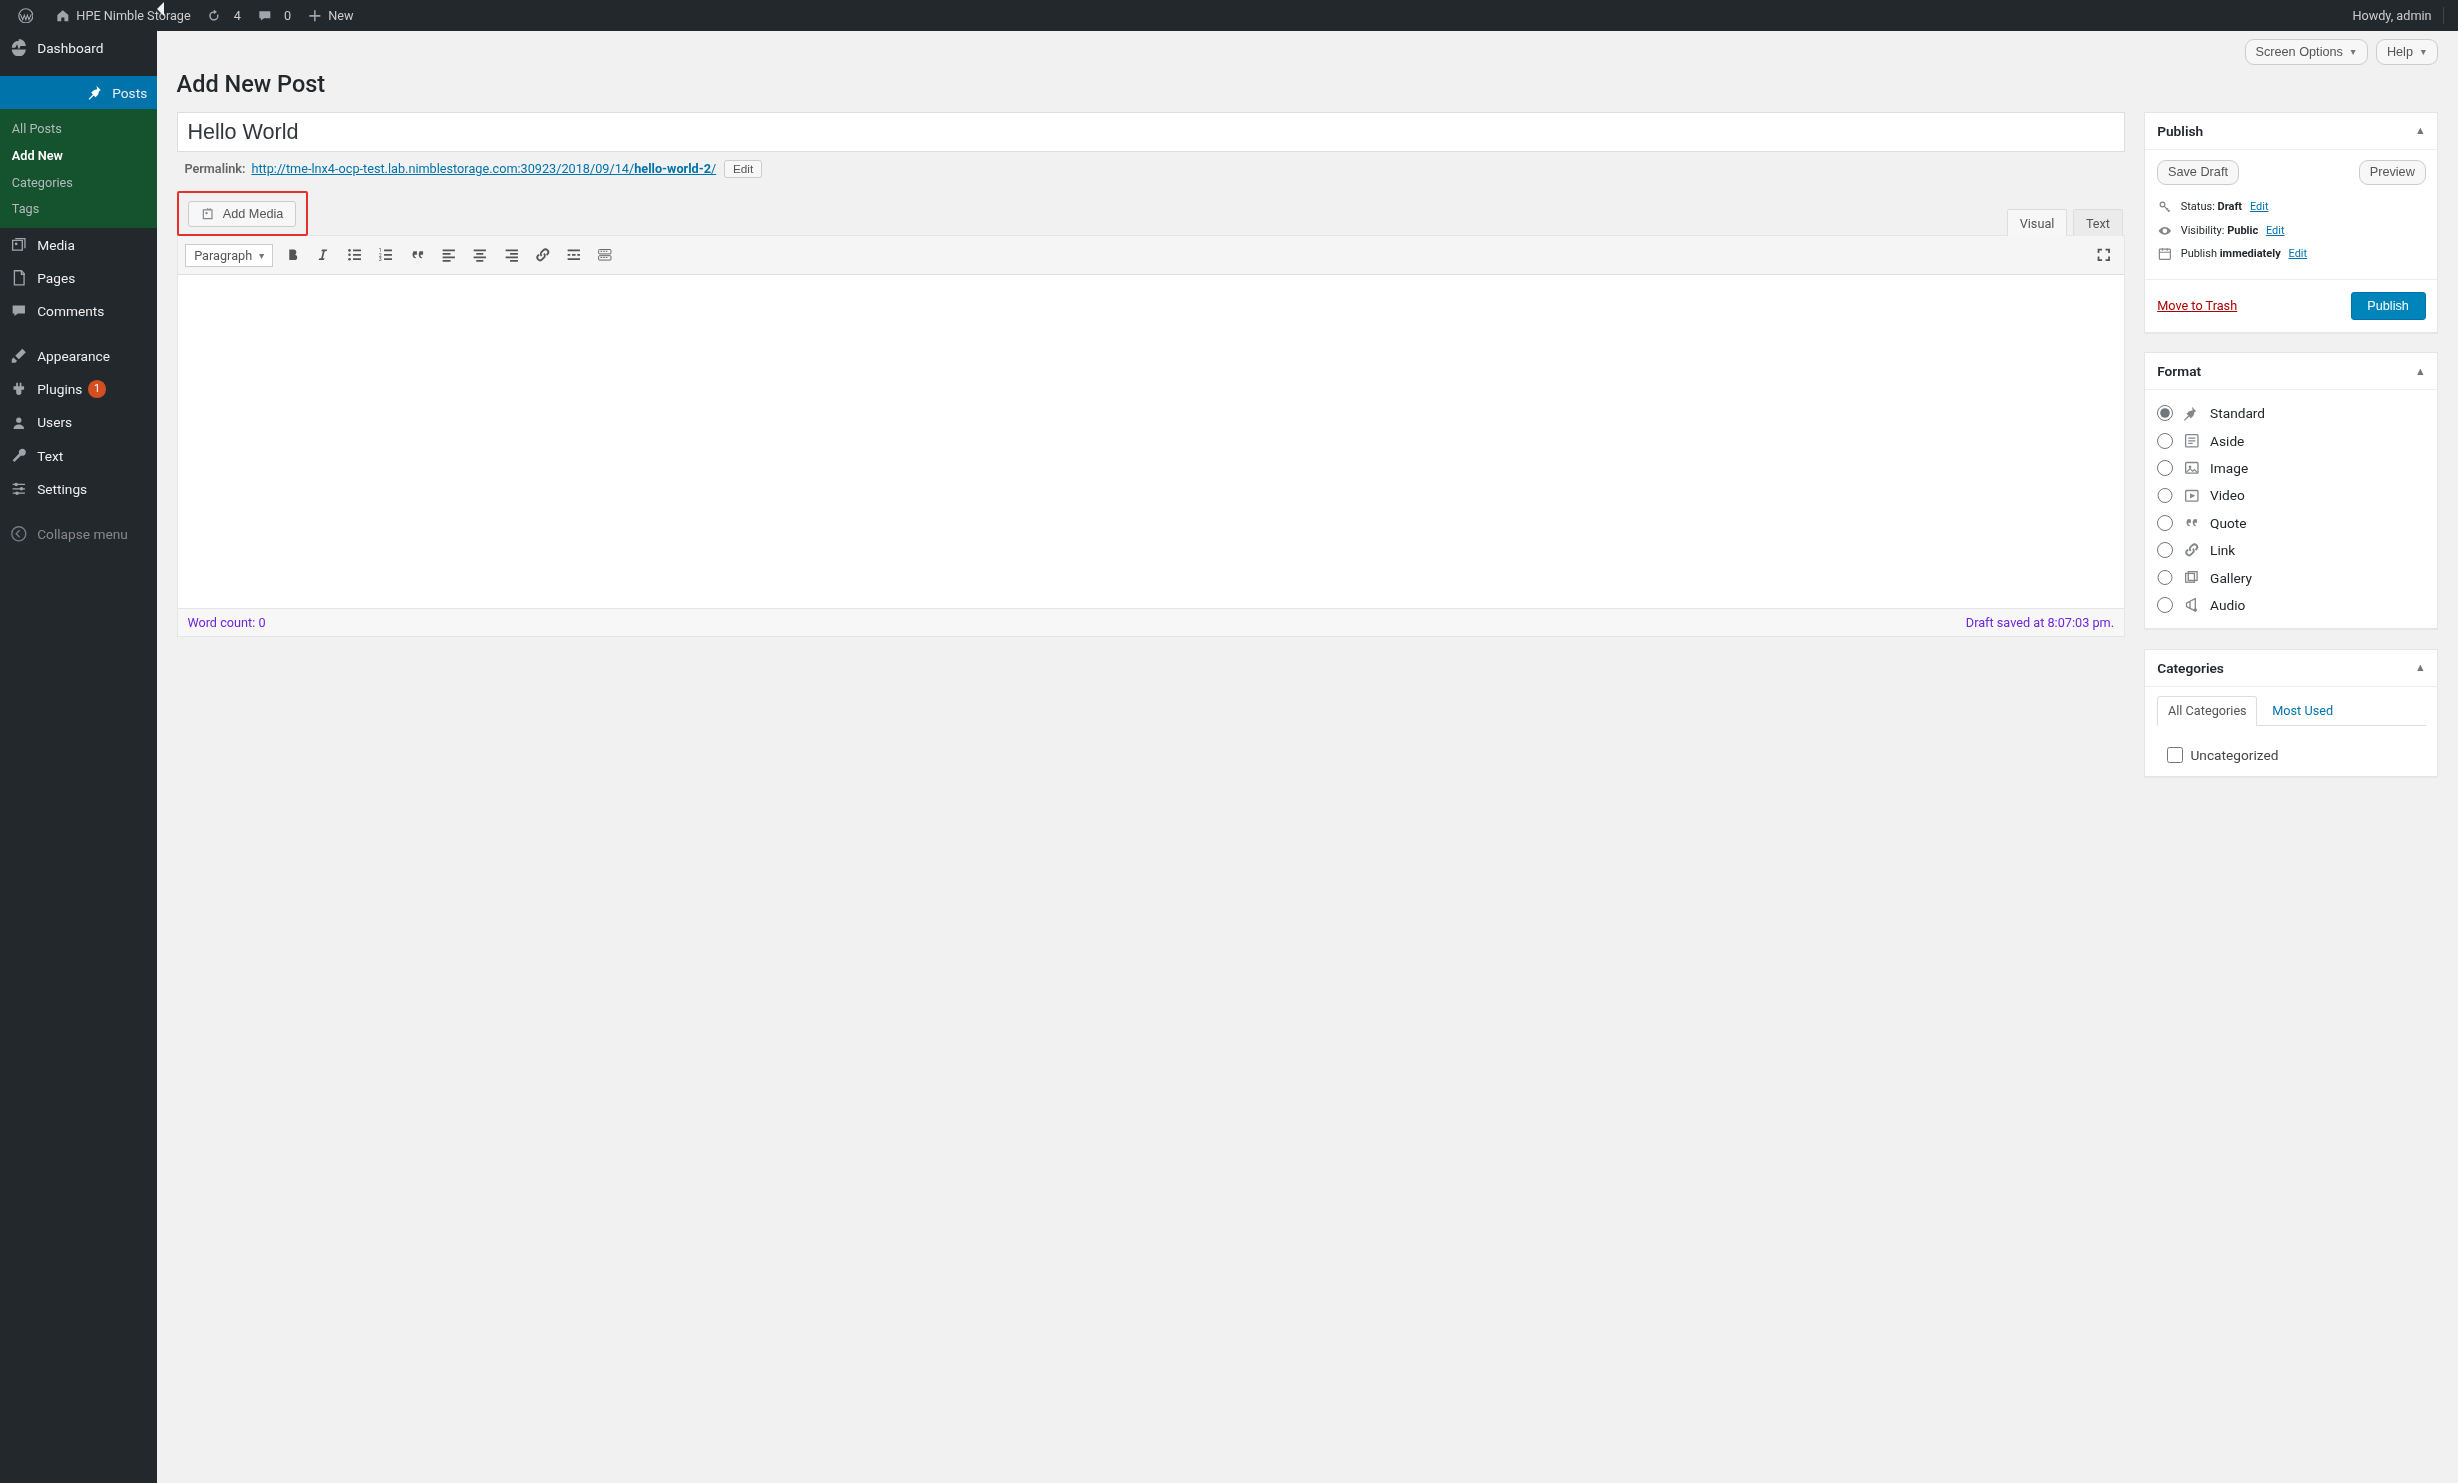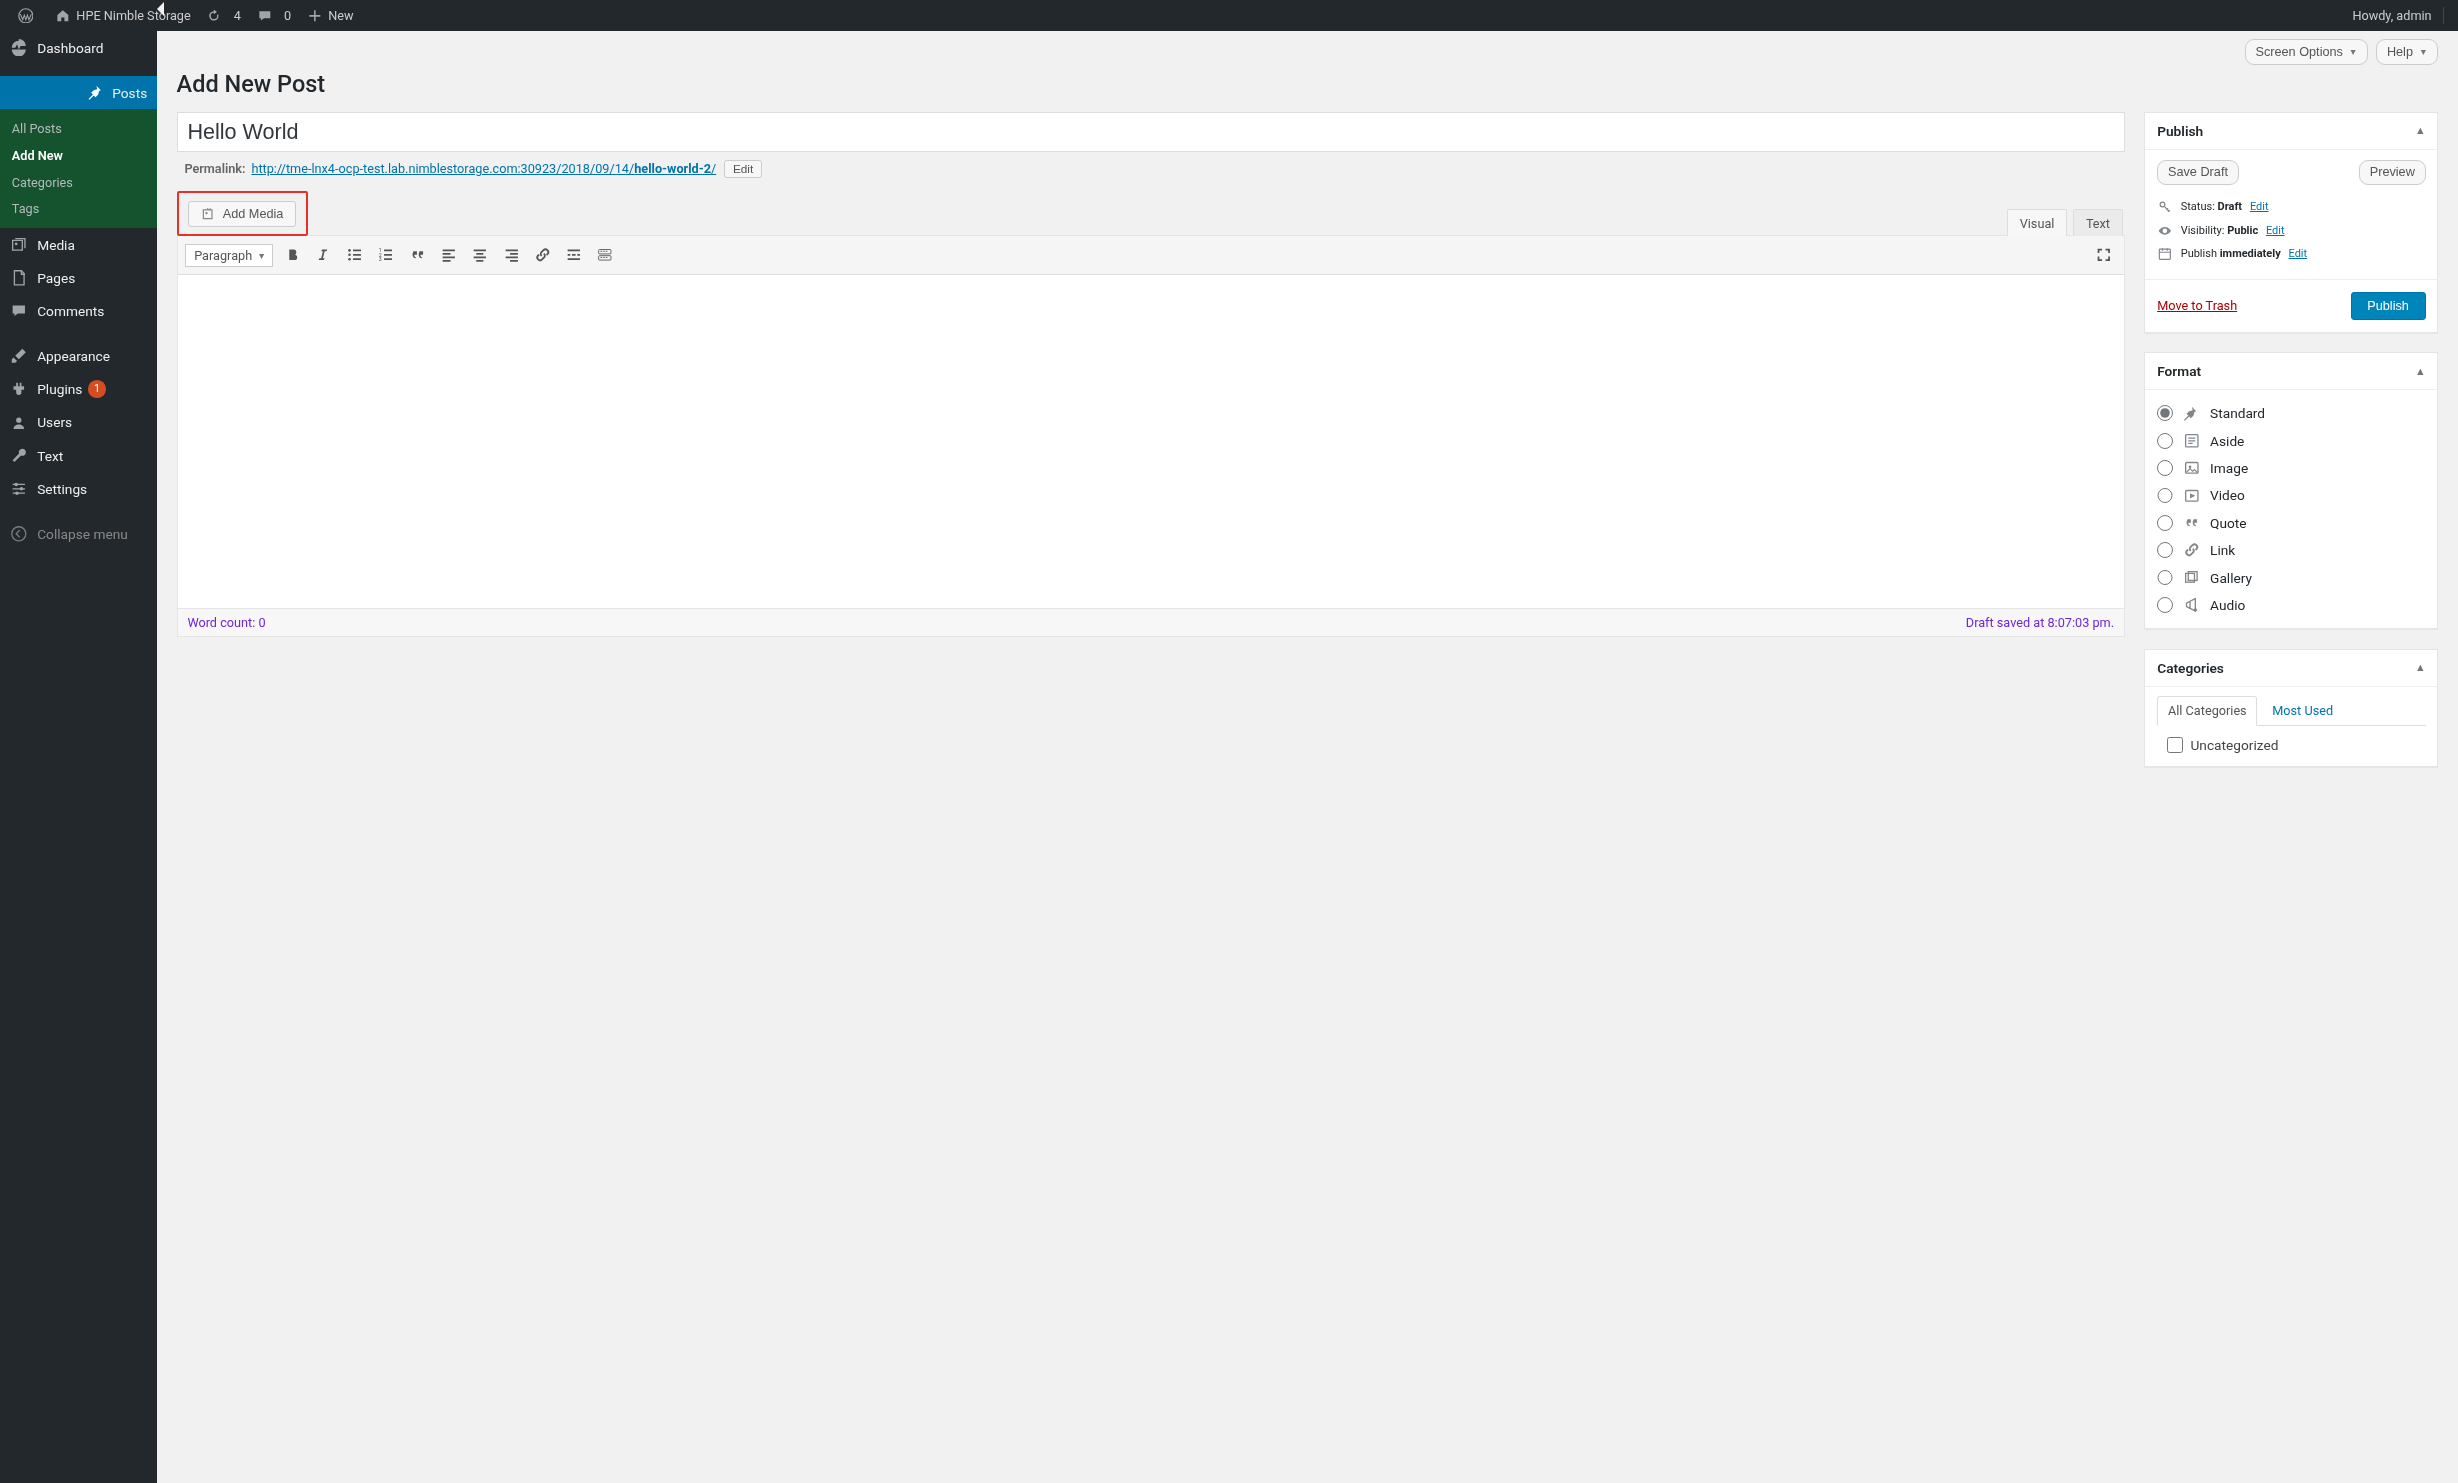--- a/index.html
+++ b/index.html
@@ -285,21 +285,21 @@
     font-size: 13.7px;
     color: #23282d;
     cursor: pointer;
   }
   .format-list input[type=radio] {
     width: 15.7px; height: 15.7px;
     accent-color: #72777c;
   }
   .format-list svg { width: 17.6px; height: 17.6px; fill: #82878c; }
 
-  .cat-tabs { display: flex; gap: 11.8px; border-bottom: 1px solid #ddd; margin-bottom: 8px; }
+  .cat-tabs { display: flex; gap: 11.8px; border-bottom: 1px solid #ddd; margin-bottom: 18px; }
   .cat-tab {
     padding: 5.9px 2px;
     font-size: 12.7px;
     color: #0073aa;
     cursor: pointer;
     border: 1px solid transparent;
   }
   .cat-tab.active {
     border: 1px solid #ddd;
     border-bottom-color: #fff;

